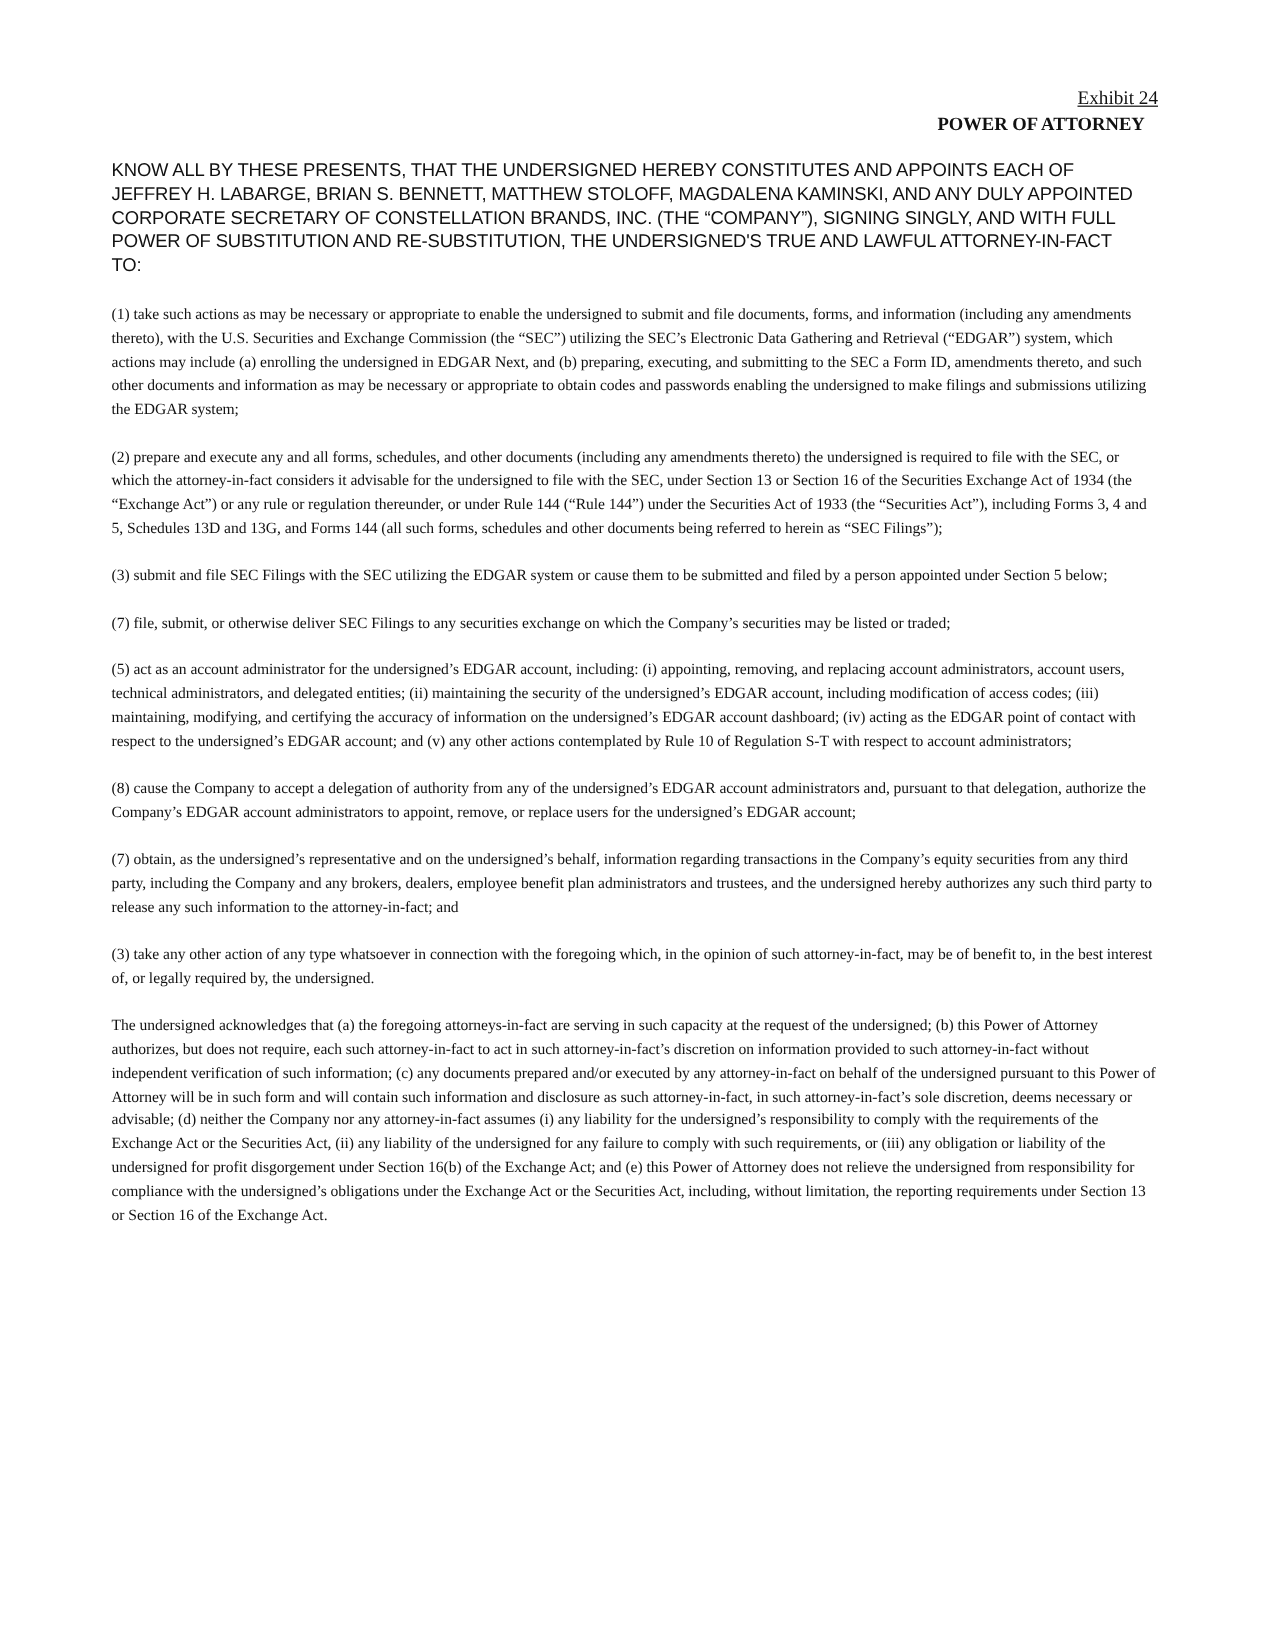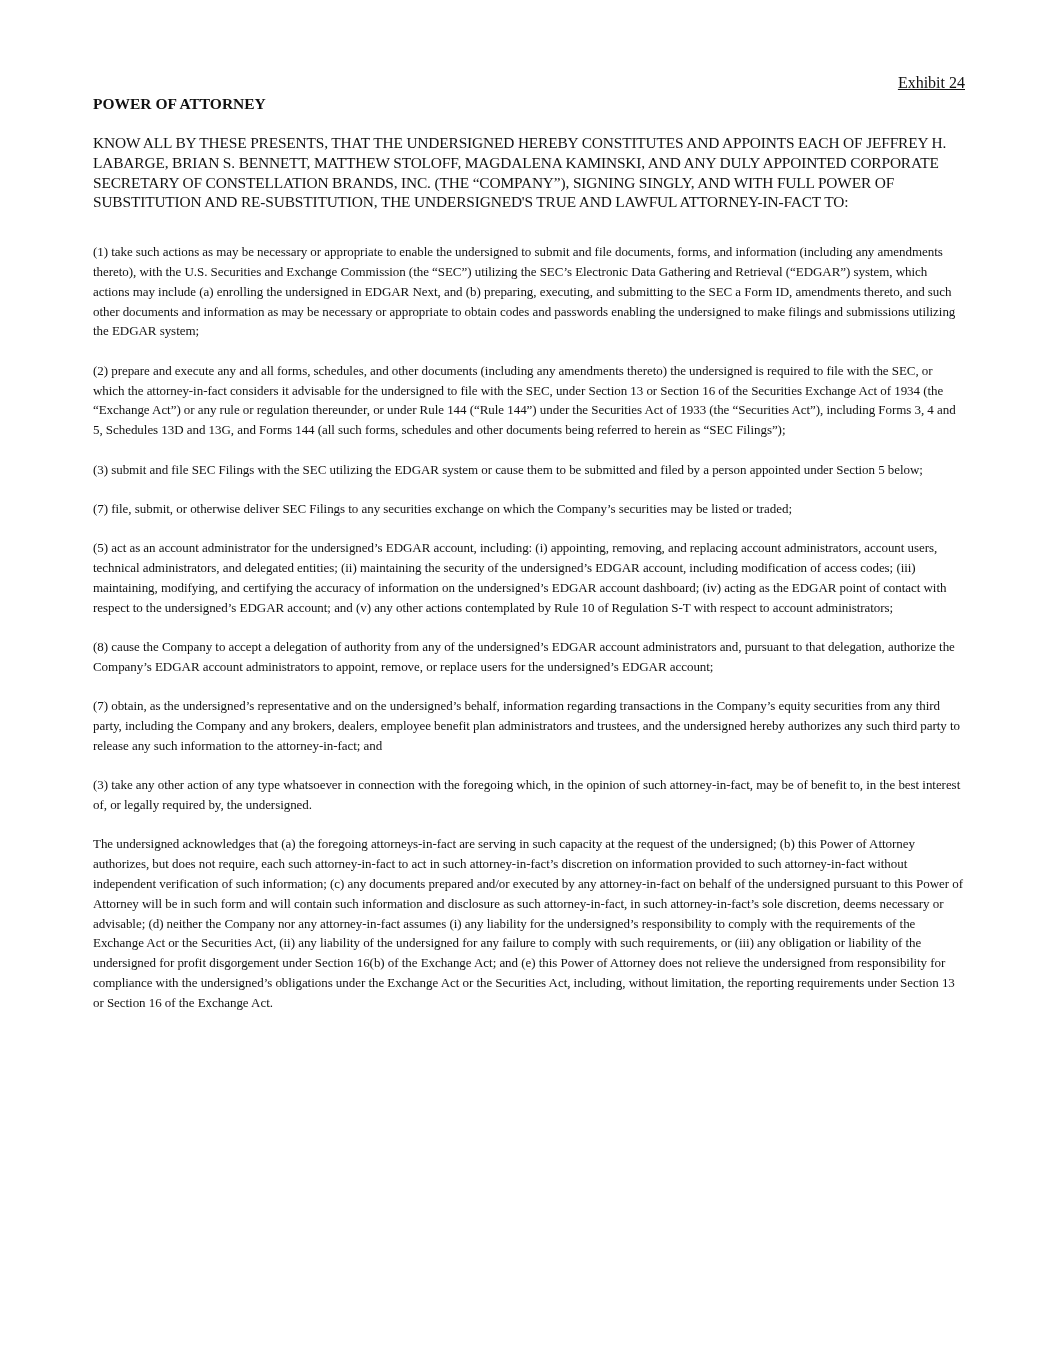--- a/index.html
+++ b/index.html
@@ -22,39 +22,39 @@
     right: 0;
     top: 58px;
     font-size: 16px;
     text-decoration: underline;
     line-height: 20px;
     margin-top: 15px;
   }
   .title {
     position: absolute;
     left: 0;
-    right: 0;
+    right: 11px;
     top: 94px;
-    text-align: left;
+    text-align: right;
     font-weight: bold;
     font-size: 15.5px;
     line-height: 20px;
   }
   .body {
     position: absolute;
     left: 0;
     top: 133px;
     width: 872px;
   }
   .intro {
-    font-family: Liberation Serif, serif;
+    font-family: Liberation Sans, sans-serif;
     font-size: 15.4px;
     line-height: 19.8px;
     letter-spacing: -0.15px;
-    margin: 0 0 30px 0;
+    margin: 0 0 20px 0;
     width: 862px;
   }
   .para {
     font-size: 13px;
     line-height: 19.8px;
     margin: 0 0 19.6px 0;
     letter-spacing: -0.05px;
   }
 </style>
 </head>

